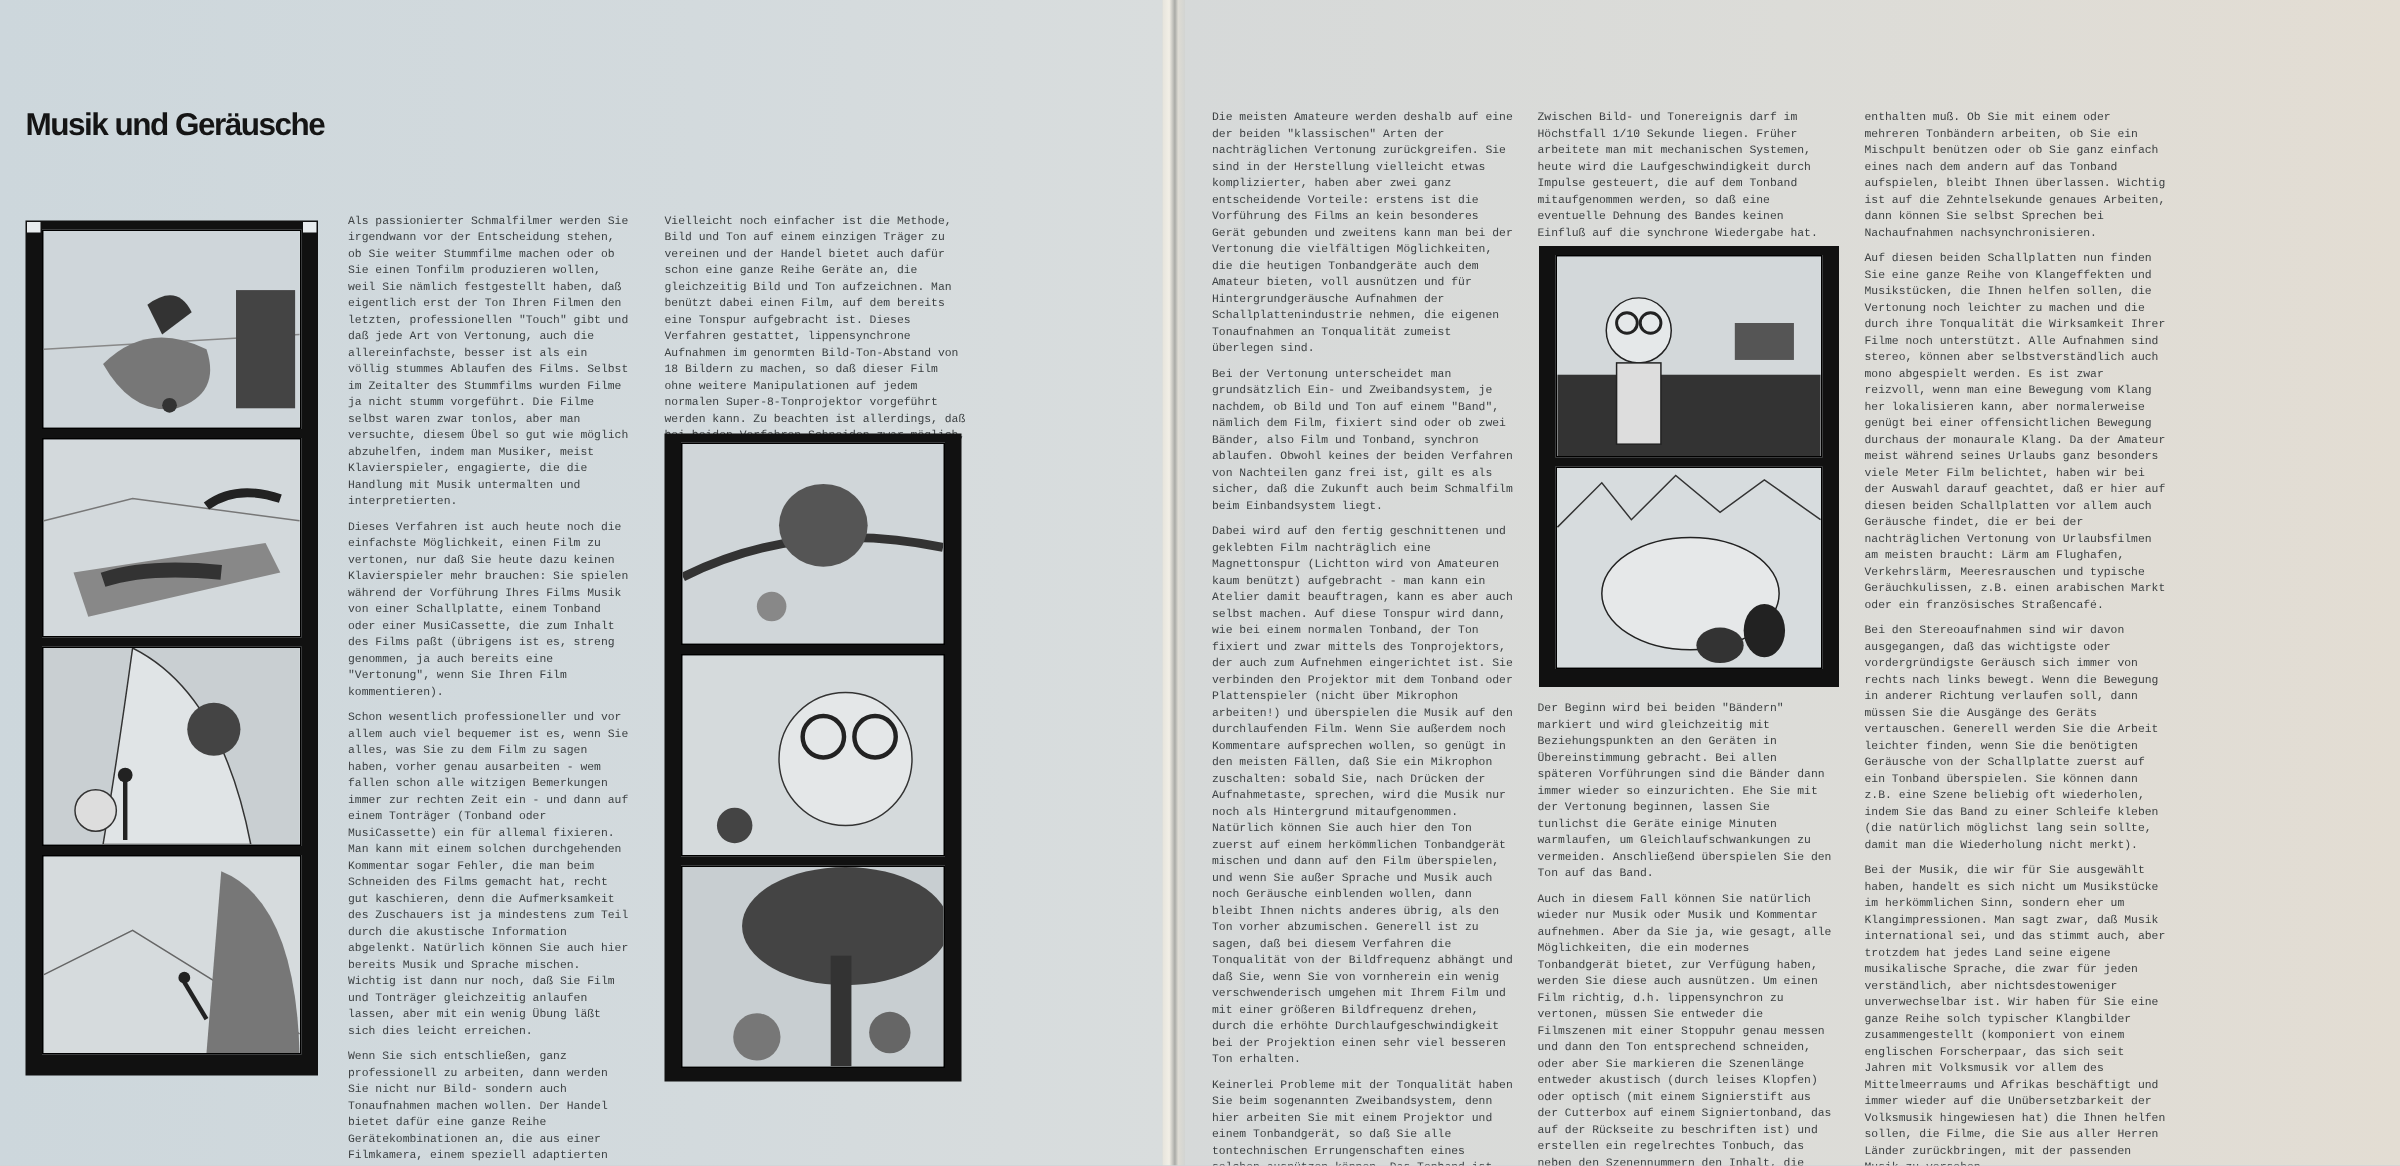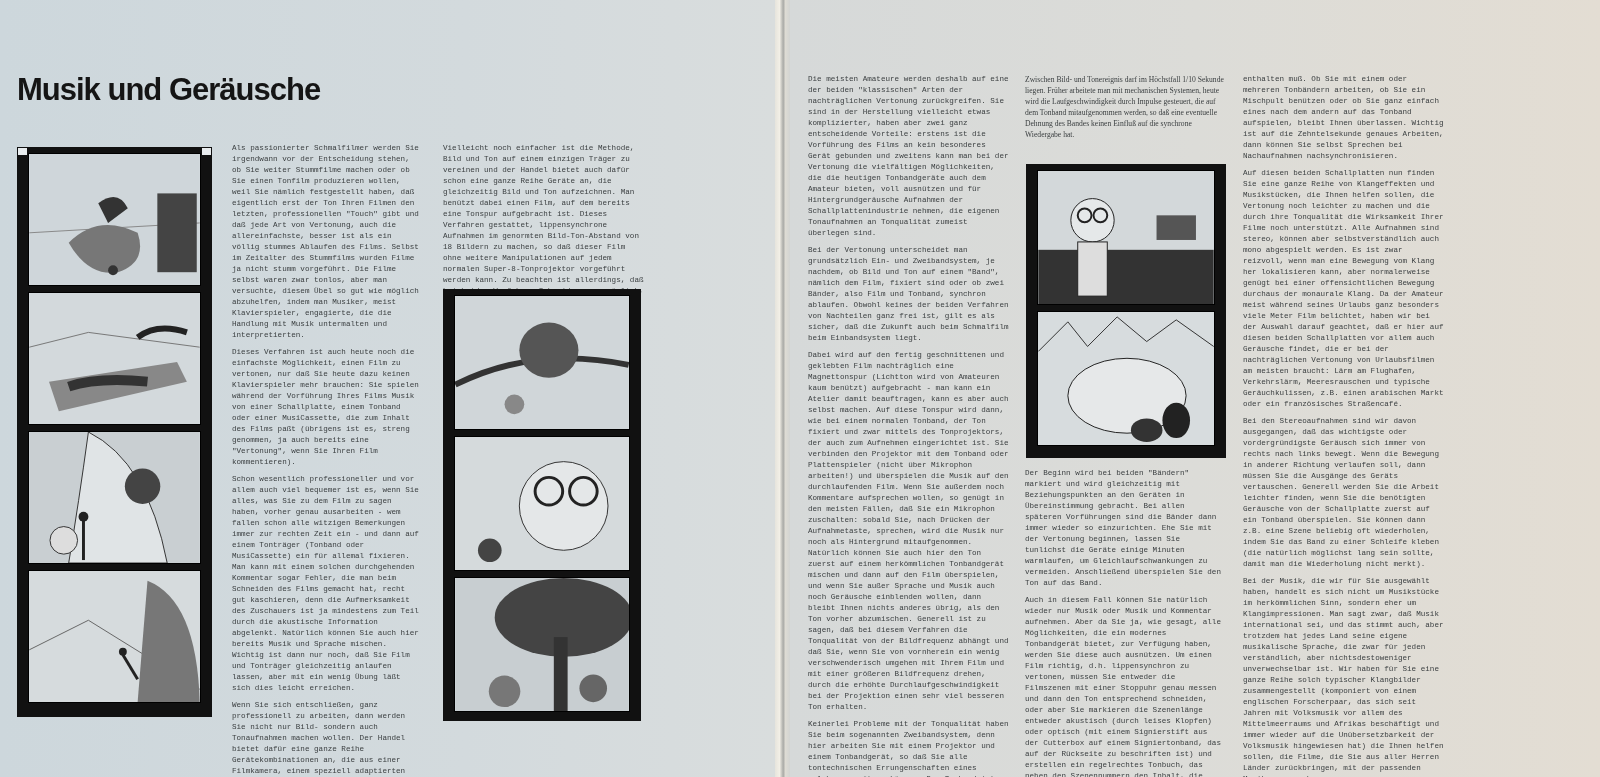--- a/index.html
+++ b/index.html
@@ -15,21 +15,21 @@
     background: linear-gradient(90deg, #d6d9d9 0%, #dcdcd8 50%, #e3ddd3 100%);
   }
   .seam {
     position: absolute; left: 775px; top: 0; width: 15px; height: 777px;
     background: linear-gradient(90deg, #e6e4dc 0%, #f2efe6 30%, #a9aaa6 55%, #dedcd4 70%, #d2d4d2 100%);
   }
 
   .title {
     position: absolute; left: 17px; top: 72px;
     font-family: "Liberation Sans", "DejaVu Sans", sans-serif;
-    font-weight: bold; font-size: 31px; letter-spacing: -1px; color: #151515;
+    font-weight: bold; font-size: 21px; letter-spacing: -1px; color: #151515;
   }
 
   .col {
     position: absolute; font-size: 7.6px; line-height: 11px; color: #3c4042;
     text-align: left;
   }
   .col p { margin-bottom: 6px; }
 
   .strip {
     position: absolute; background: #111;
@@ -137,21 +137,21 @@
   </div>
 </div>
 
 <div class="col" style="left:808px; top:74px; width:205px;">
   <p>Die meisten Amateure werden deshalb auf eine der beiden "klassischen" Arten der nachträglichen Vertonung zurückgreifen. Sie sind in der Herstellung vielleicht etwas komplizierter, haben aber zwei ganz entscheidende Vorteile: erstens ist die Vorführung des Films an kein besonderes Gerät gebunden und zweitens kann man bei der Vertonung die vielfältigen Möglichkeiten, die die heutigen Tonbandgeräte auch dem Amateur bieten, voll ausnützen und für Hintergrundgeräusche Aufnahmen der Schallplattenindustrie nehmen, die eigenen Tonaufnahmen an Tonqualität zumeist überlegen sind.</p>
   <p>Bei der Vertonung unterscheidet man grundsätzlich Ein- und Zweibandsystem, je nachdem, ob Bild und Ton auf einem "Band", nämlich dem Film, fixiert sind oder ob zwei Bänder, also Film und Tonband, synchron ablaufen. Obwohl keines der beiden Verfahren von Nachteilen ganz frei ist, gilt es als sicher, daß die Zukunft auch beim Schmalfilm beim Einbandsystem liegt.</p>
   <p>Dabei wird auf den fertig geschnittenen und geklebten Film nachträglich eine Magnettonspur (Lichtton wird von Amateuren kaum benützt) aufgebracht - man kann ein Atelier damit beauftragen, kann es aber auch selbst machen. Auf diese Tonspur wird dann, wie bei einem normalen Tonband, der Ton fixiert und zwar mittels des Tonprojektors, der auch zum Aufnehmen eingerichtet ist. Sie verbinden den Projektor mit dem Tonband oder Plattenspieler (nicht über Mikrophon arbeiten!) und überspielen die Musik auf den durchlaufenden Film. Wenn Sie außerdem noch Kommentare aufsprechen wollen, so genügt in den meisten Fällen, daß Sie ein Mikrophon zuschalten: sobald Sie, nach Drücken der Aufnahmetaste, sprechen, wird die Musik nur noch als Hintergrund mitaufgenommen. Natürlich können Sie auch hier den Ton zuerst auf einem herkömmlichen Tonbandgerät mischen und dann auf den Film überspielen, und wenn Sie außer Sprache und Musik auch noch Geräusche einblenden wollen, dann bleibt Ihnen nichts anderes übrig, als den Ton vorher abzumischen. Generell ist zu sagen, daß bei diesem Verfahren die Tonqualität von der Bildfrequenz abhängt und daß Sie, wenn Sie von vornherein ein wenig verschwenderisch umgehen mit Ihrem Film und mit einer größeren Bildfrequenz drehen, durch die erhöhte Durchlaufgeschwindigkeit bei der Projektion einen sehr viel besseren Ton erhalten.</p>
   <p>Keinerlei Probleme mit der Tonqualität haben Sie beim sogenannten Zweibandsystem, denn hier arbeiten Sie mit einem Projektor und einem Tonbandgerät, so daß Sie alle tontechnischen Errungenschaften eines solchen ausnützen können. Das Tonband ist mit dem Projektor durch einen Tonkoppler verbunden (eine ganze Reihe verschiedener Geräte werden vom Handel angeboten) und wenn Sie das Tonbandgerät einschalten, beginnt auch der Projektor zu laufen. Die Laufgeschwindigkeit des Tonbands steuert die des Projektors, womit eine fast vollkommene Synchronisation erreicht ist. Dies ist natürlich besonders wichtig bei lippensynchronen Vertonungen und Originaleinblendungen, die genau mit einem Vorgang im Bildgeschehen übereinstimmen müssen, z.B. Schritte, Zufallen einer Türe, Zerbrechen einer Scheibe usw.</p>
 </div>
 
-<div class="col" style="left:1025px; top:74px; width:200px;font-family:Liberation Serif, serif;">
+<div class="col" style="left:1025px; top:74px; width:200px;">
   <p>Zwischen Bild- und Tonereignis darf im Höchstfall 1/10 Sekunde liegen. Früher arbeitete man mit mechanischen Systemen, heute wird die Laufgeschwindigkeit durch Impulse gesteuert, die auf dem Tonband mitaufgenommen werden, so daß eine eventuelle Dehnung des Bandes keinen Einfluß auf die synchrone Wiedergabe hat.</p>
 </div>
 
 <div class="strip" style="left:1026px; top:164px; width:200px; height:294px;">
   <div class="frame" style="height:135px;">
     <svg viewBox="0 0 178 135">
         <rect width="178" height="135" fill="#d3d8da"></rect>
         <rect x="0" y="80" width="178" height="55" fill="#333"></rect>
         <circle cx="55" cy="50" r="22" fill="#e5e8e9" stroke="#222"></circle>
         <circle cx="47" cy="45" r="7" fill="none" stroke="#222" stroke-width="2"></circle>

